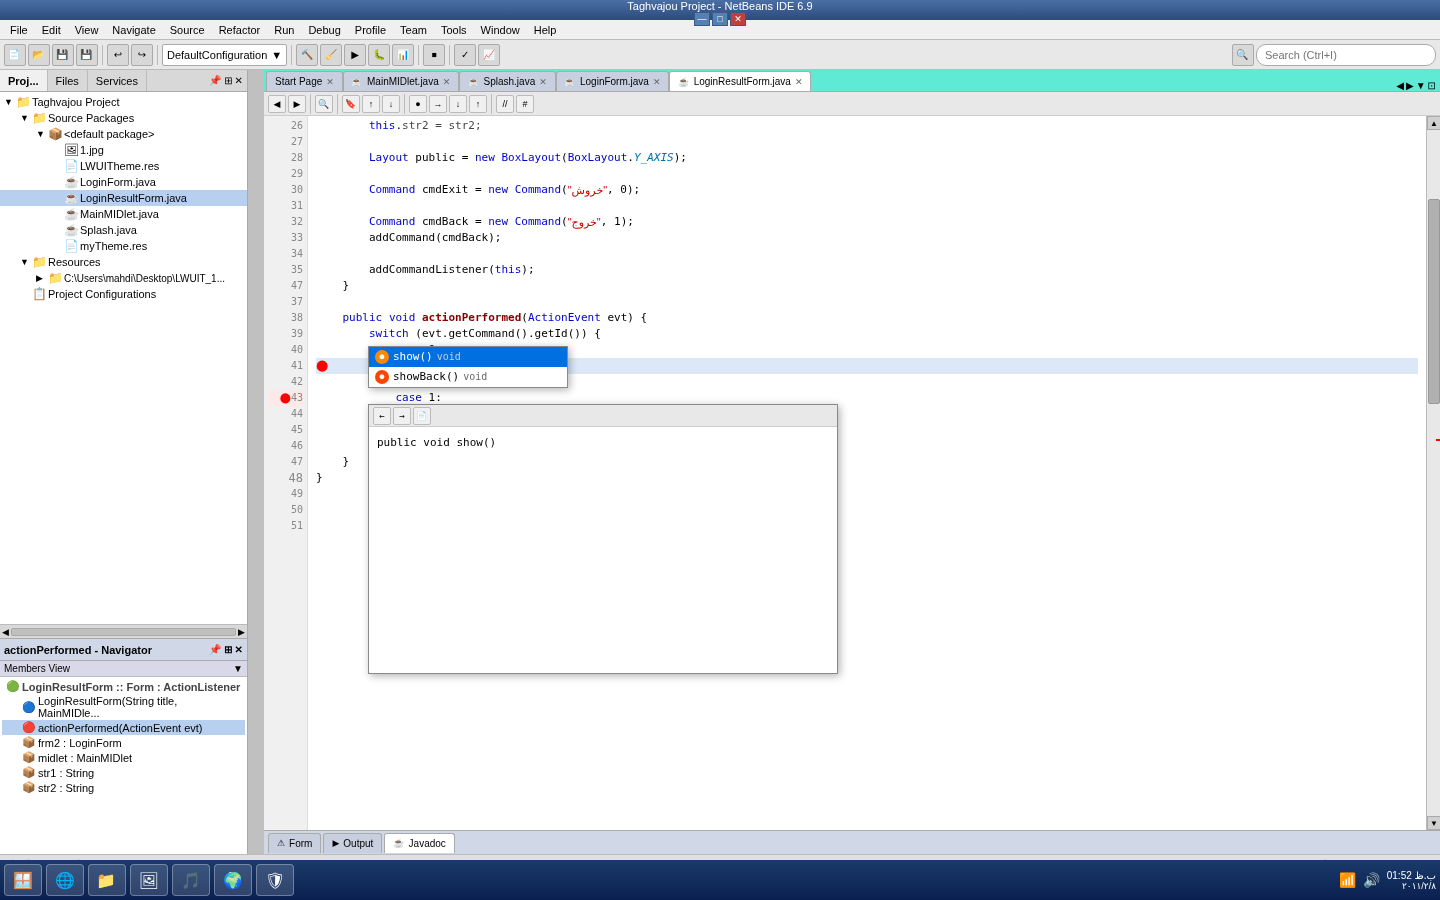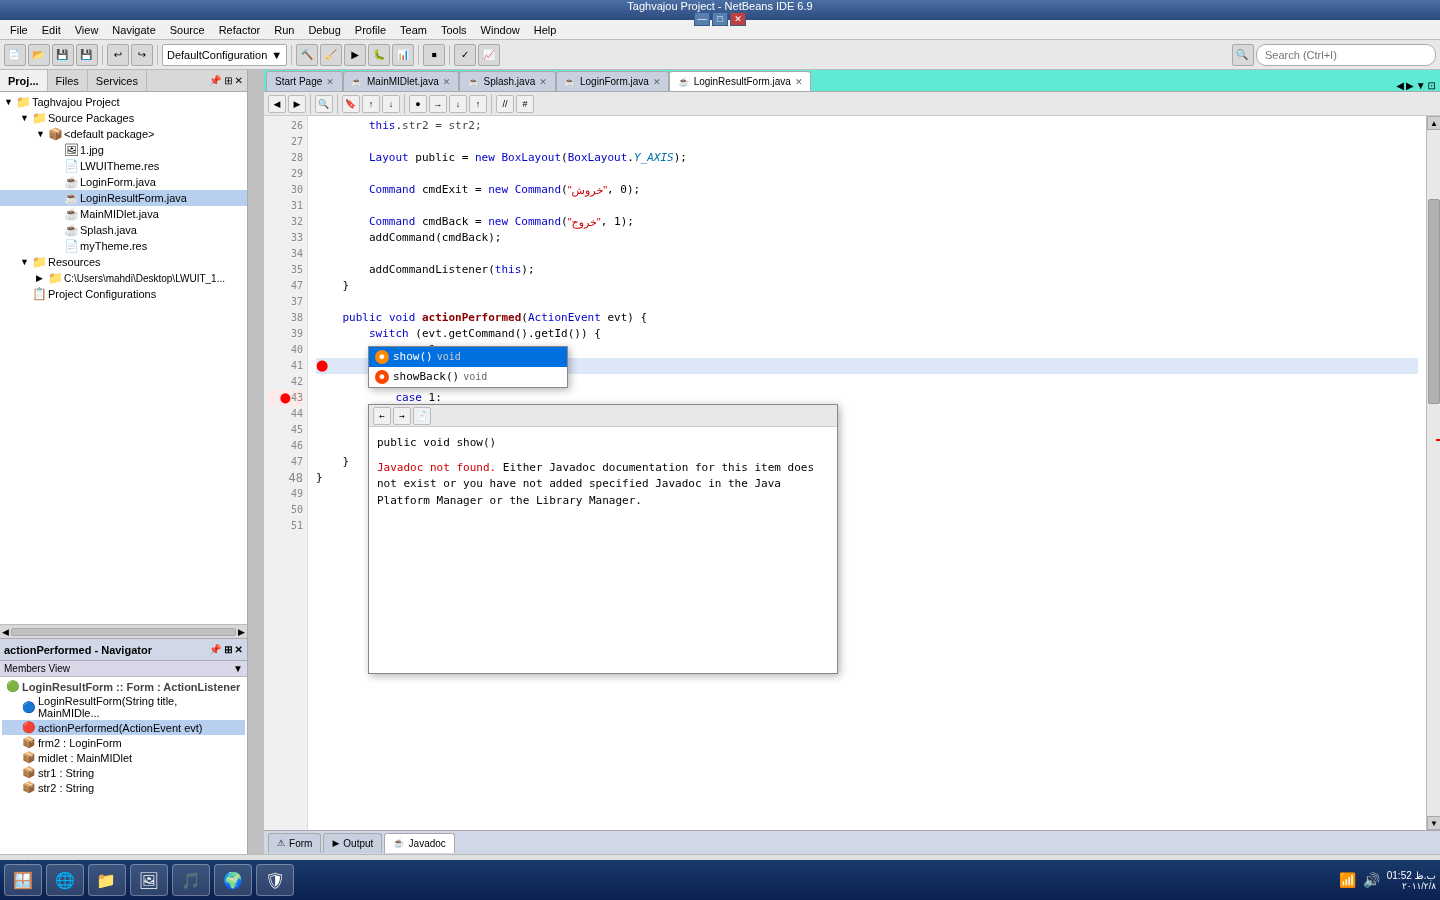--- a/index.html
+++ b/index.html
@@ -804,24 +804,20 @@
         </div>
 
         <div id="javadoc">
           <div id="javadoc-toolbar">
             <div class="edit-tb-btn">←</div>
             <div class="edit-tb-btn">→</div>
             <div class="edit-tb-btn">📄</div>
           </div>
           <div id="javadoc-content">
             <div class="jd-sig">public void show()</div>
-            <p>
-              <span class="jd-not-found">Javadoc not found.</span>
-              <span>Either Javadoc documentation for this item does not exist or you have not added specified Javadoc in the Java Platform Manager or the Library Manager.</span>
-            </p>
           </div>
         </div>
       </div>
 
       <div id="right-scroll">
         <div class="scroll-btn">▲</div>
         <div class="scroll-track">
           <div class="scroll-thumb"></div>
           <div class="scroll-marker" style="top: 45%;"></div>
         </div>

